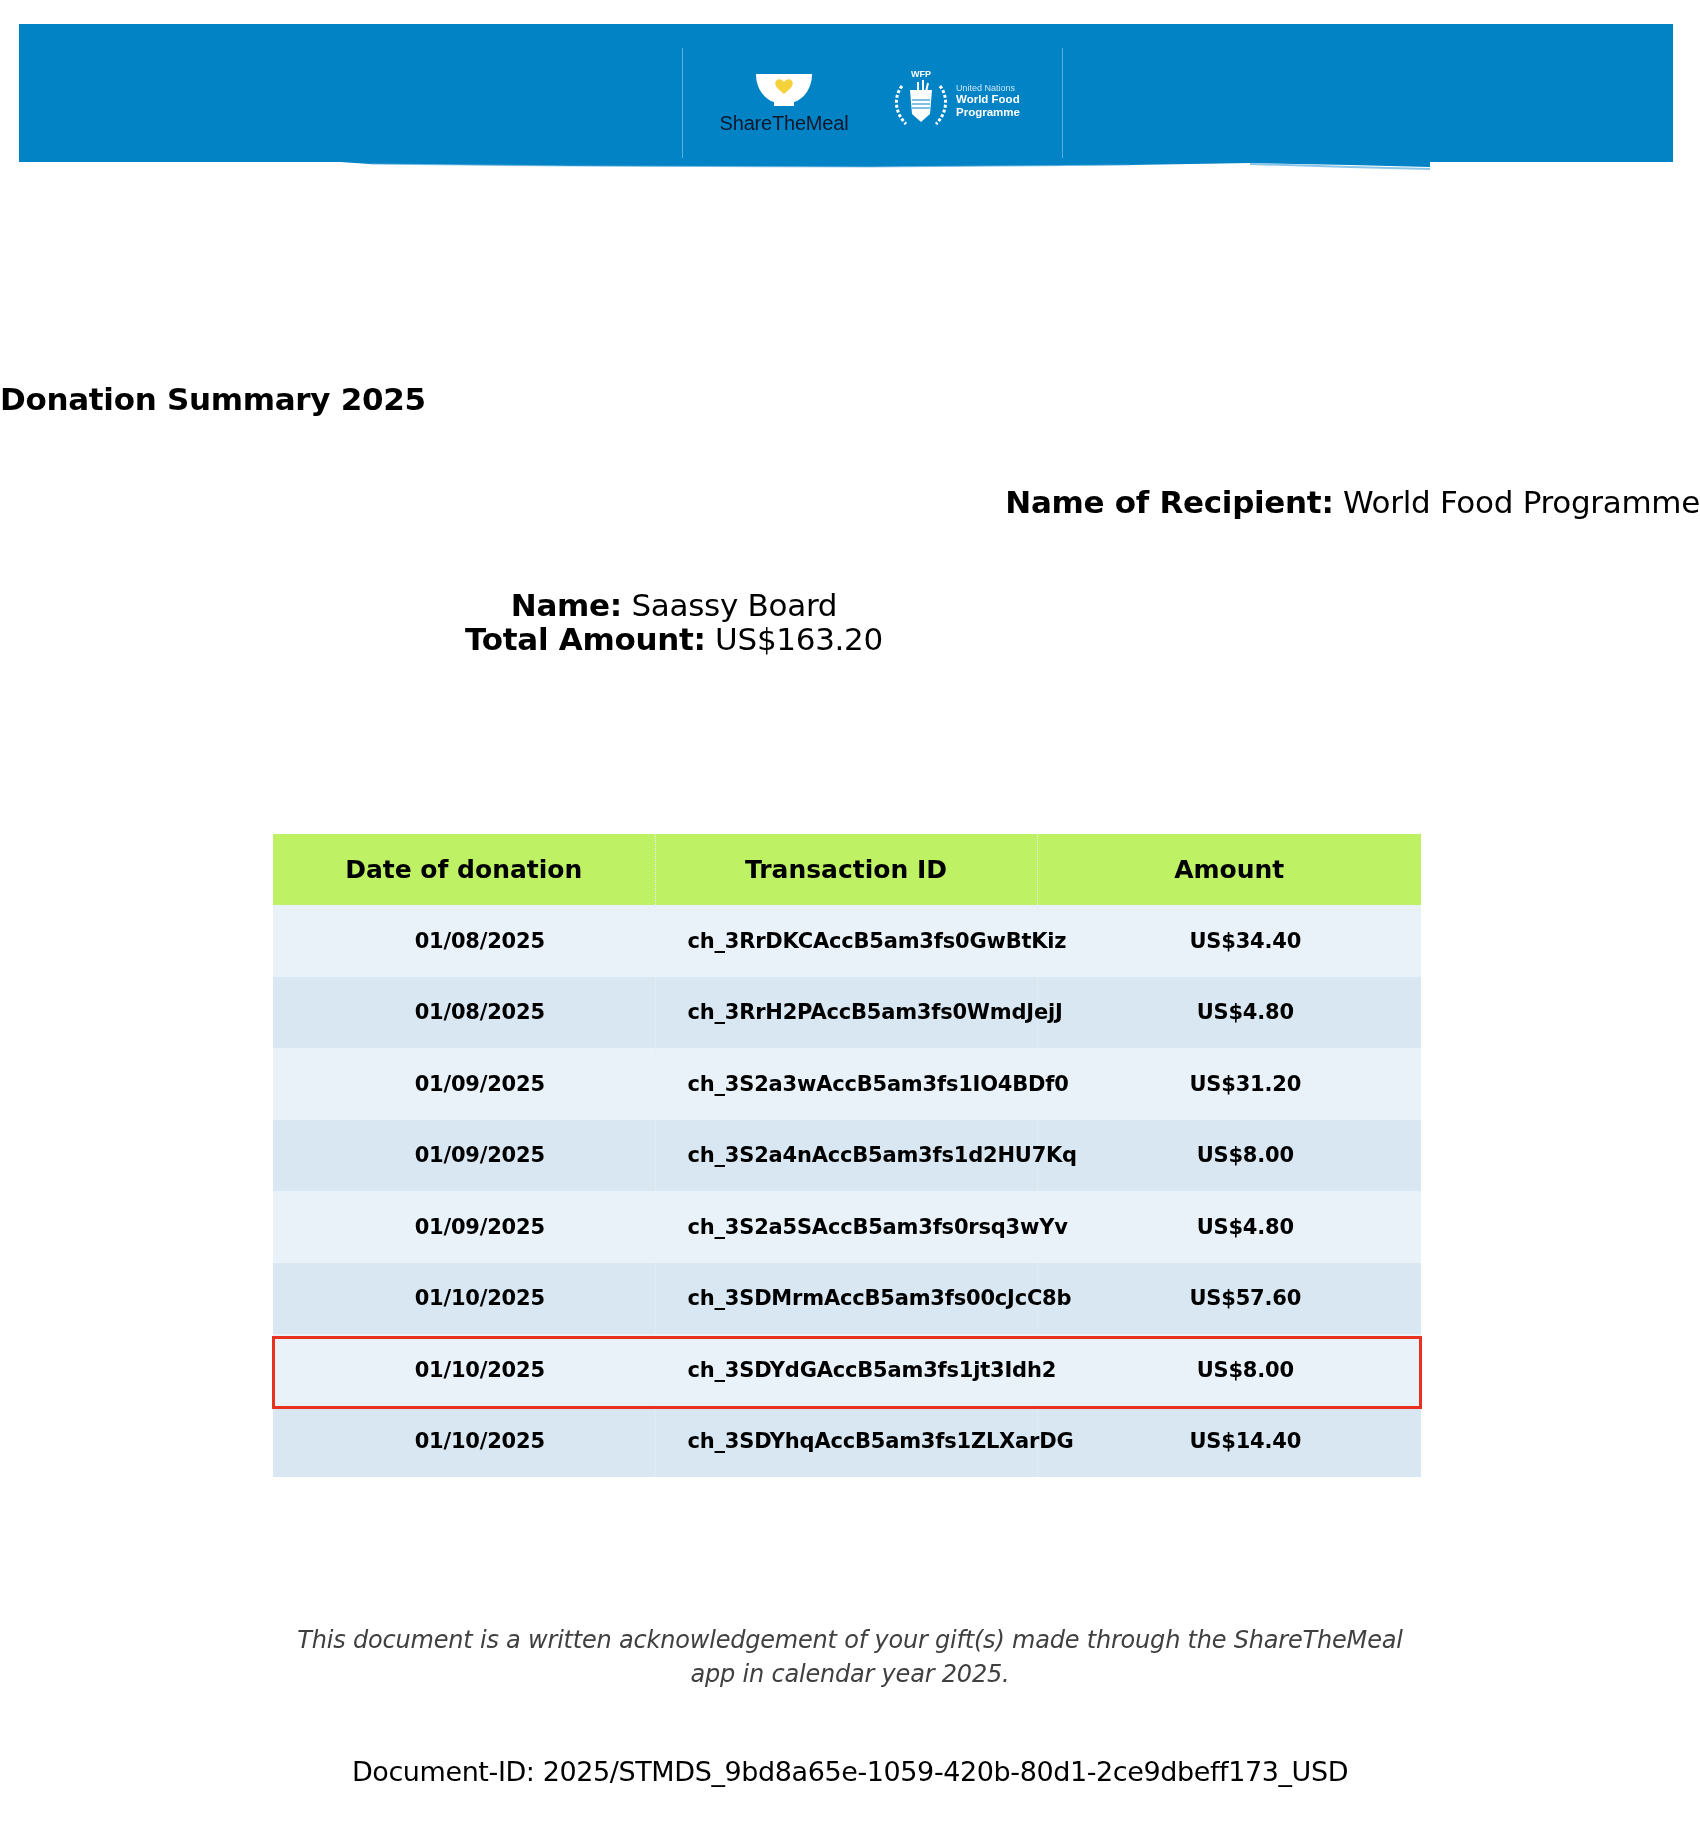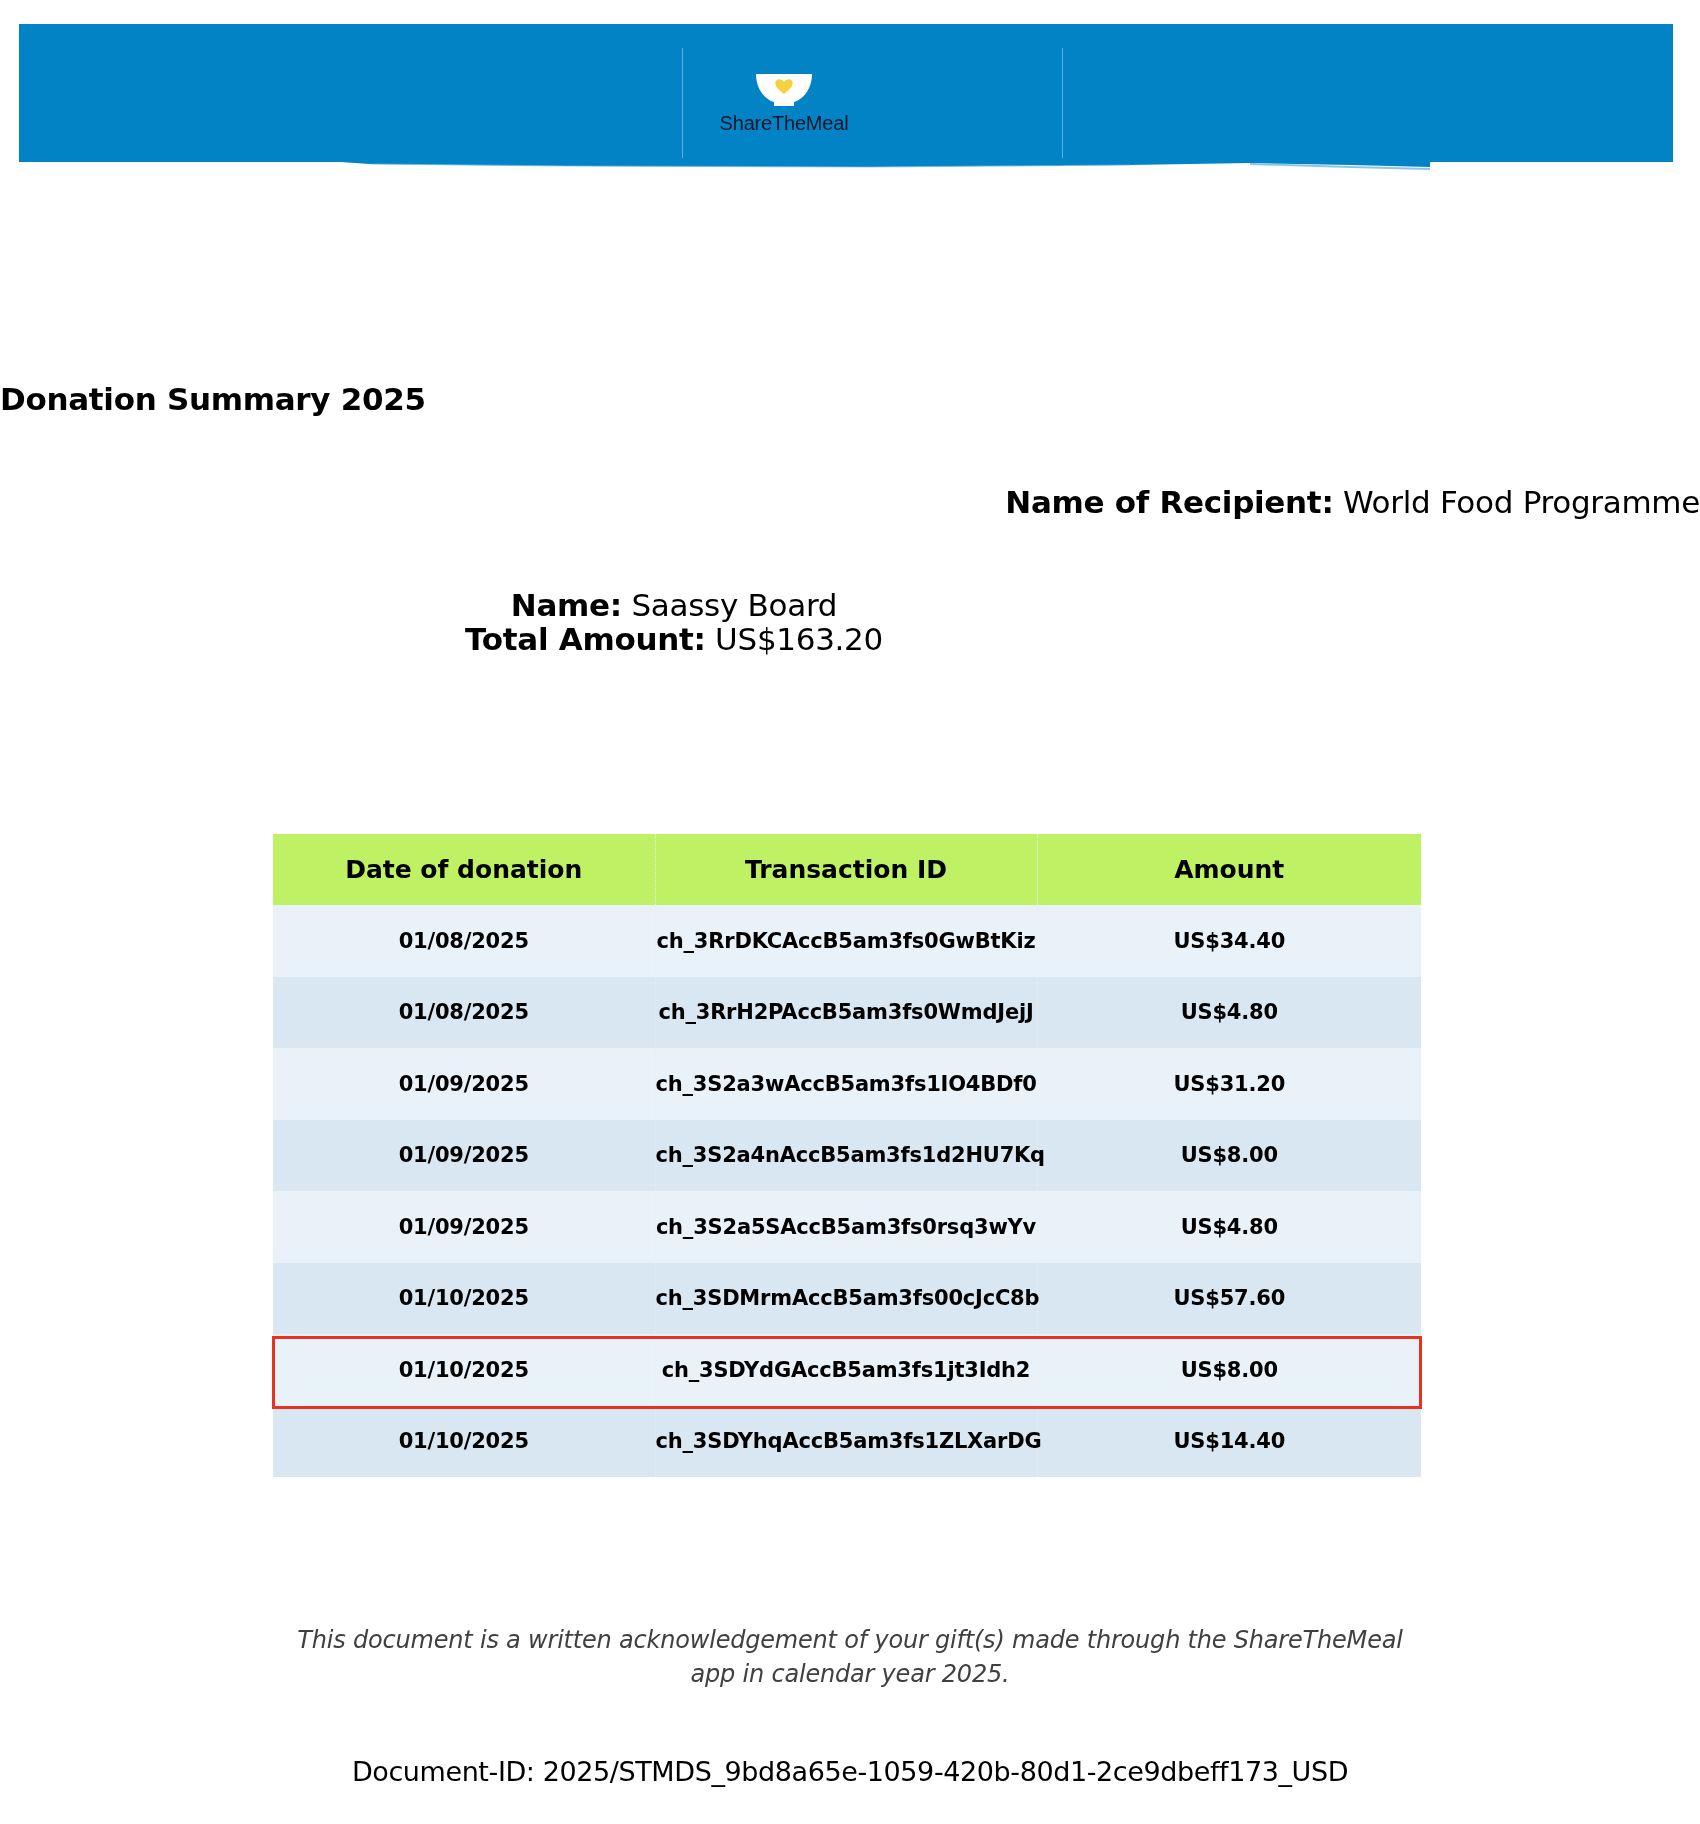--- a/index.html
+++ b/index.html
@@ -62,21 +62,21 @@
     }
     .table th, .table td {
       text-align: center; padding: 0; border-left: 1px dotted #e8eef5;
     }
     .table th:first-child, .table td:first-child { border-left: none; }
     .table thead tr { background: #bef264; height: 71px; }
     .table th { font-size: 25px; font-weight: bold; }
     .table tbody tr { height: 71.5px; }
     .table tbody tr:nth-child(odd) { background: #e9f1f9; }
     .table tbody tr:nth-child(even) { background: #d9e7f2; }
-    .table td { font-size: 21px; font-weight: bold; letter-spacing: -0.2px; }
+    .table td { font-size: 21px; font-weight: bold; letter-spacing: -0.2px; padding-left: 32px; }
     .highlight-box {
       position: absolute; left: 272px; top: 1336px; width: 1150px; height: 73px;
       border: 3px solid #e8311e; box-sizing: border-box; pointer-events: none;
     }
 
     
     .note {
       position: absolute; left: 290px; width: 1120px; top: 1623px; text-align: center;
       font-size: 24px; line-height: 34px; font-style: italic; color: #404040;
       letter-spacing: -0.2px;
@@ -93,20 +93,37 @@
   <div class="logo-box">
     <div class="stm-logo">
       <span>
         <svg width="60" height="38" viewBox="0 0 60 38">
           <path d="M2 4 H58 C58 20 48 30 40 32 L40 36 H20 L20 32 C12 30 2 20 2 4 Z" fill="#ffffff"></path>
           <path d="M30 24 C22 18 20 14 22 11 C24 8 28 9 30 12 C32 9 36 8 38 11 C40 14 38 18 30 24 Z" fill="#f5d13a"></path>
         </svg>
       </span>
       <span class="stm-name">ShareTheMeal</span>
     </div>
+    <div class="wfp-logo">
+      <span class="wfp-emblem">
+        <svg width="62" height="64" viewBox="0 0 62 64">
+          <text x="31" y="9" text-anchor="middle" font-family="Liberation Sans, sans-serif" font-weight="bold" font-size="9" fill="#ffffff">WFP</text>
+          <path d="M12 18 C4 28 4 44 16 56" stroke="#ffffff" stroke-width="3" fill="none" stroke-dasharray="3 2"></path>
+          <path d="M50 18 C58 28 58 44 46 56" stroke="#ffffff" stroke-width="3" fill="none" stroke-dasharray="3 2"></path>
+          <path d="M20 22 L42 22 L40 46 L31 54 L22 46 Z" fill="#ffffff"></path>
+          <path d="M22 32 H40 M22 36 H40 M22 40 H40" stroke="#0283c6" stroke-width="1.2"></path>
+          <path d="M28 14 L28 24 M33 12 L33 24 M38 15 L36 24" stroke="#ffffff" stroke-width="2"></path>
+        </svg>
+      </span>
+      <div class="wfp-text">
+        <div class="wfp-un">United Nations</div>
+        <div class="wfp-name">World Food</div>
+        <div class="wfp-name">Programme</div>
+      </div>
+    </div>
   </div>
 </div>
 <svg class="banner-stroke" viewBox="0 0 1160 18" preserveAspectRatio="none">
   <path d="M0 4 L70 4 L100 6 L300 8 L600 9 L860 7 L980 5 L1080 7 L1160 9 L1160 0 L0 0 Z" fill="#0283c6"></path>
   <path d="M100 6 L300 8 L600 9 L860 7" stroke="#6fb6e2" stroke-width="1.2" fill="none" opacity="0.7"></path>
   <path d="M980 6 L1080 9 L1160 11" stroke="#5aaee0" stroke-width="2" fill="none" opacity="0.7"></path>
 </svg>
 
 <div class="title">Donation Summary 2025</div>
 

